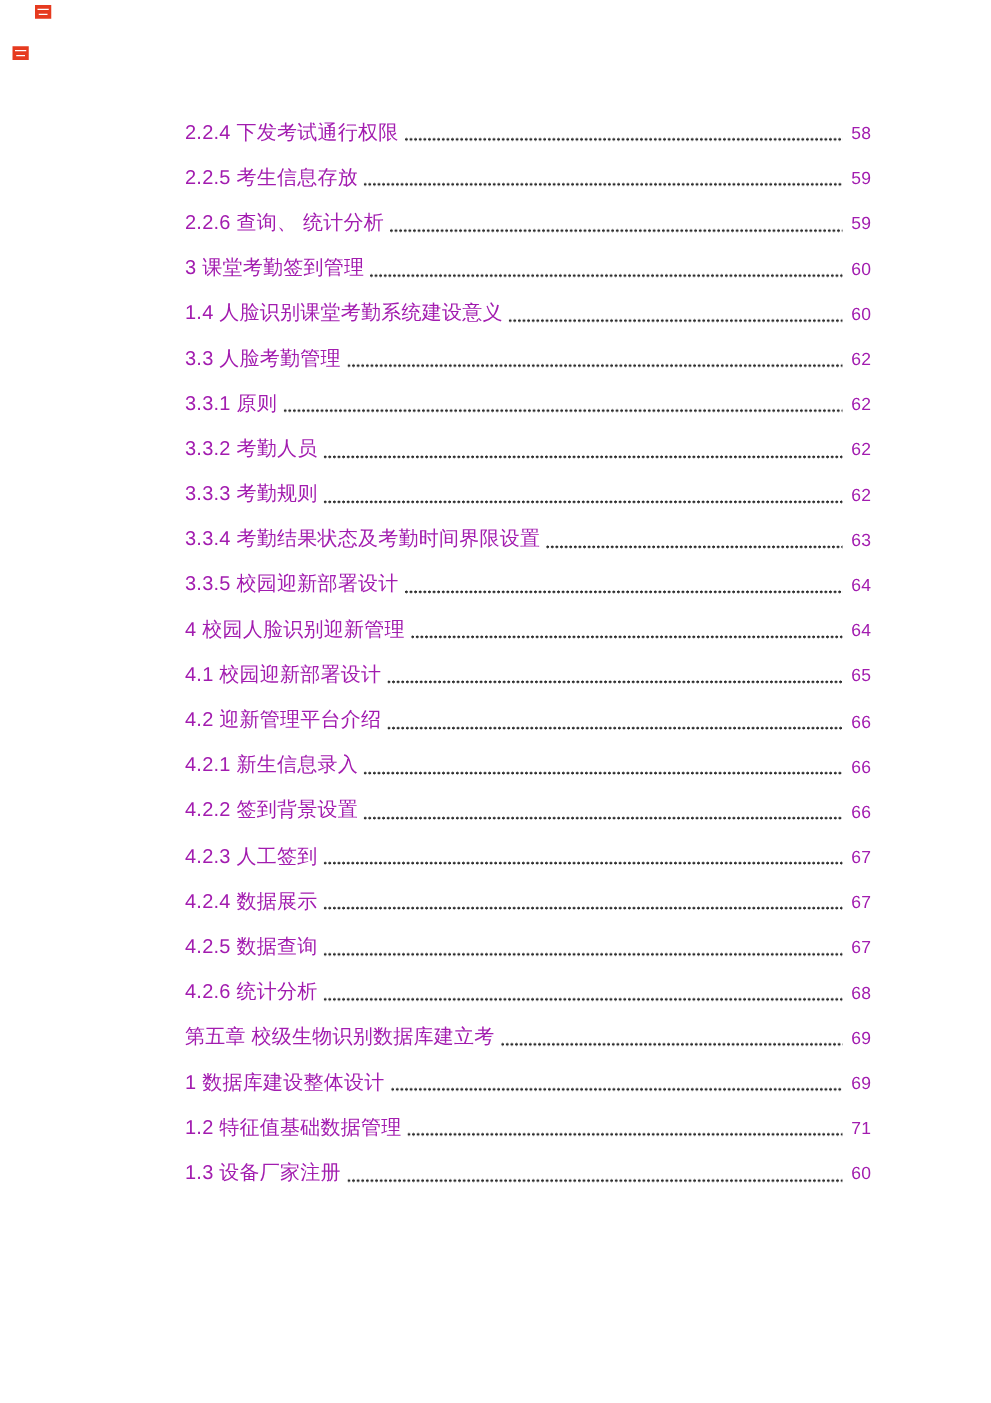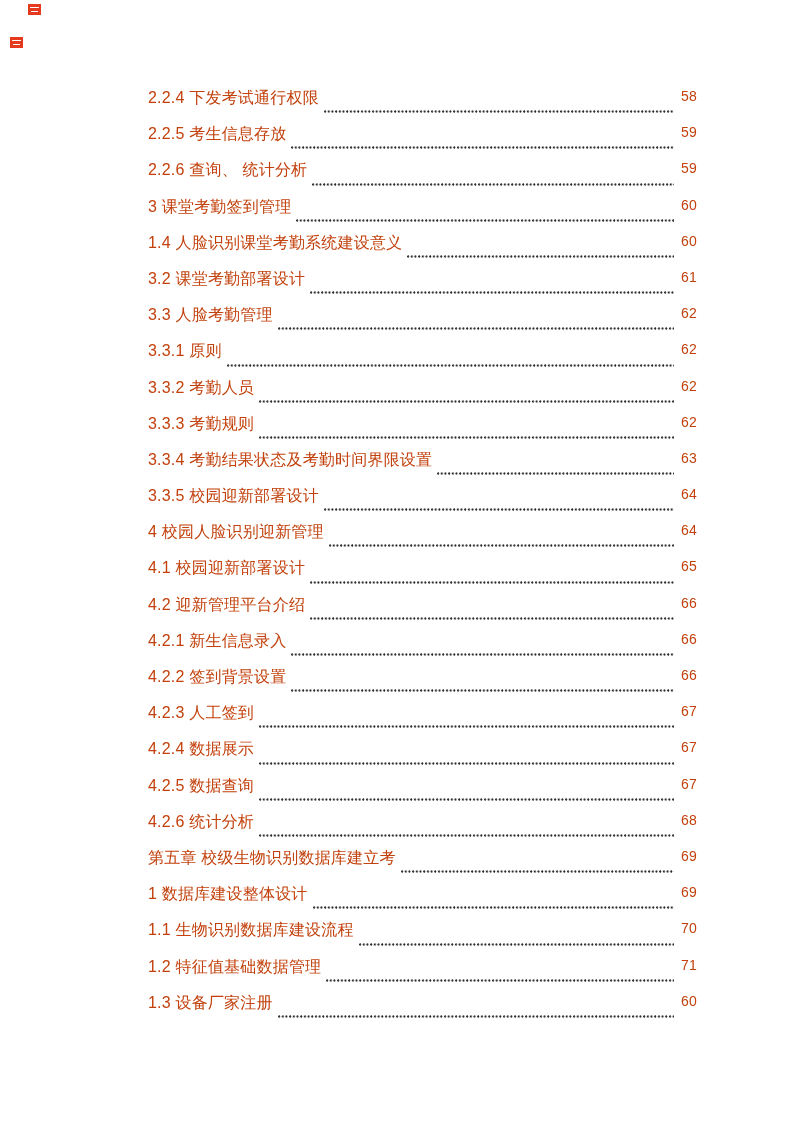--- a/index.html
+++ b/index.html
@@ -16,24 +16,24 @@
     font-family: "Liberation Sans", "DejaVu Sans", sans-serif;
   }
   .toc {
     position: absolute;
     left: 148px;
     top: 88px;
     width: 549px;
   }
   .toc-row {
     display: flex;
-    align-items: flex-start;
+    align-items: center;
     height: 36.2px;
     font-size: 16px;
-    color: #c2410c;
+    color: #a21caf;
     letter-spacing: 0.2px;
   }
   .toc-label {
     flex: 0 0 auto;
     white-space: nowrap;
   }
   .toc-dots {
     flex: 1 1 auto;
     height: 3px;
     align-self: flex-end;
@@ -92,25 +92,20 @@
       <span class="toc-dots"></span>
       <span class="toc-page">60</span>
     </div>
 
     <div class="toc-row">
       <span class="toc-label">1.4 人脸识别课堂考勤系统建设意义</span>
       <span class="toc-dots"></span>
       <span class="toc-page">60</span>
     </div>
 
-    <div class="toc-row">
-      <span class="toc-label">3.2 课堂考勤部署设计</span>
-      <span class="toc-dots"></span>
-      <span class="toc-page">61</span>
-    </div>
 
     <div class="toc-row">
       <span class="toc-label">3.3 人脸考勤管理</span>
       <span class="toc-dots"></span>
       <span class="toc-page">62</span>
     </div>
 
     <div class="toc-row">
       <span class="toc-label">3.3.1 原则</span>
       <span class="toc-dots"></span>
@@ -200,25 +195,20 @@
       <span class="toc-dots"></span>
       <span class="toc-page">69</span>
     </div>
 
     <div class="toc-row">
       <span class="toc-label">1 数据库建设整体设计</span>
       <span class="toc-dots"></span>
       <span class="toc-page">69</span>
     </div>
 
-    <div class="toc-row">
-      <span class="toc-label">1.1 生物识别数据库建设流程</span>
-      <span class="toc-dots"></span>
-      <span class="toc-page">70</span>
-    </div>
 
     <div class="toc-row">
       <span class="toc-label">1.2 特征值基础数据管理</span>
       <span class="toc-dots"></span>
       <span class="toc-page">71</span>
     </div>
 
     <div class="toc-row">
       <span class="toc-label">1.3 设备厂家注册</span>
       <span class="toc-dots"></span>

